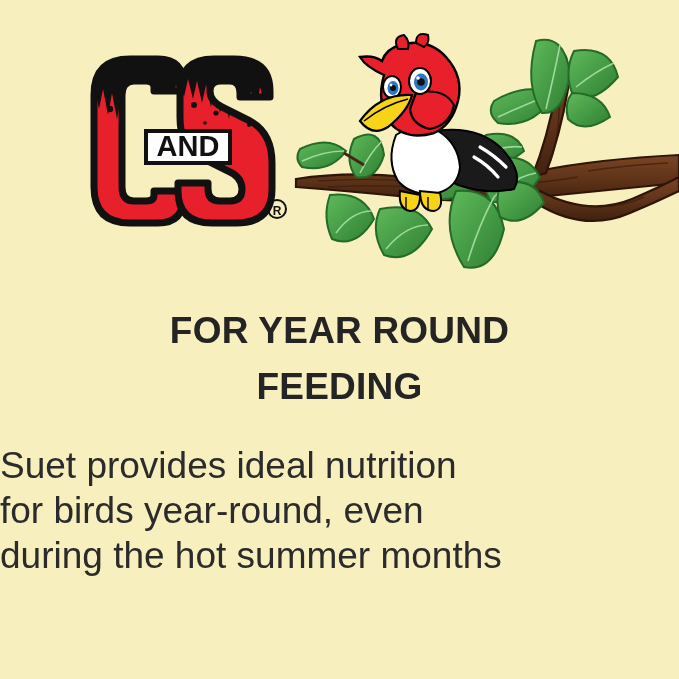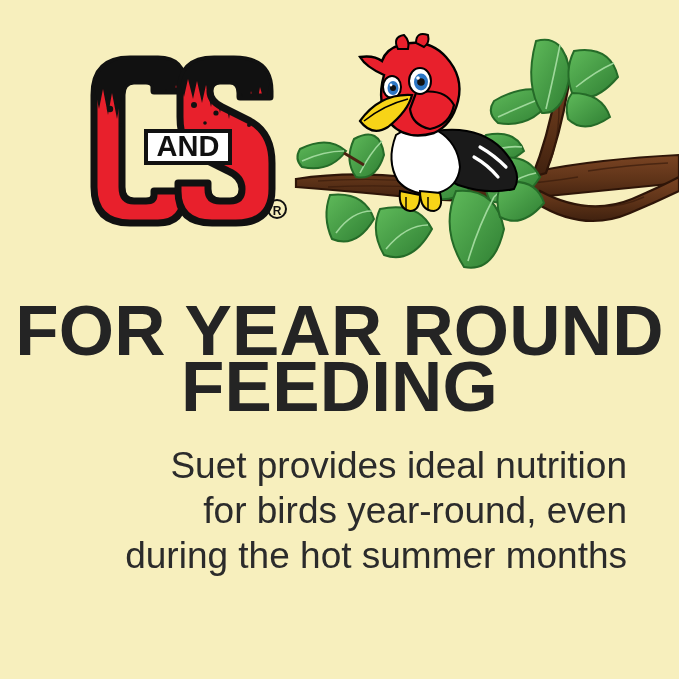--- a/index.html
+++ b/index.html
@@ -49,33 +49,33 @@
 
   
   #headline {
     position: absolute;
     left: 0;
     top: 303px;
     width: 679px;
     text-align: center;
     color: #242424;
     font-weight: bold;
-    font-size: 71px;
+    font-size: 37px;
     line-height: 56px;
     letter-spacing: 0.2px;
     white-space: pre-line;
   }
 
   
   #body-copy {
     position: absolute;
     left: 0;
     top: 443px;
     width: 627px;
-    text-align: right;
+    text-align: left;
     color: #2B2B2B;
     font-weight: normal;
     font-size: 37px;
     line-height: 45px;
     white-space: pre-line;
   }
 </style>
 </head>
 <body>
 

